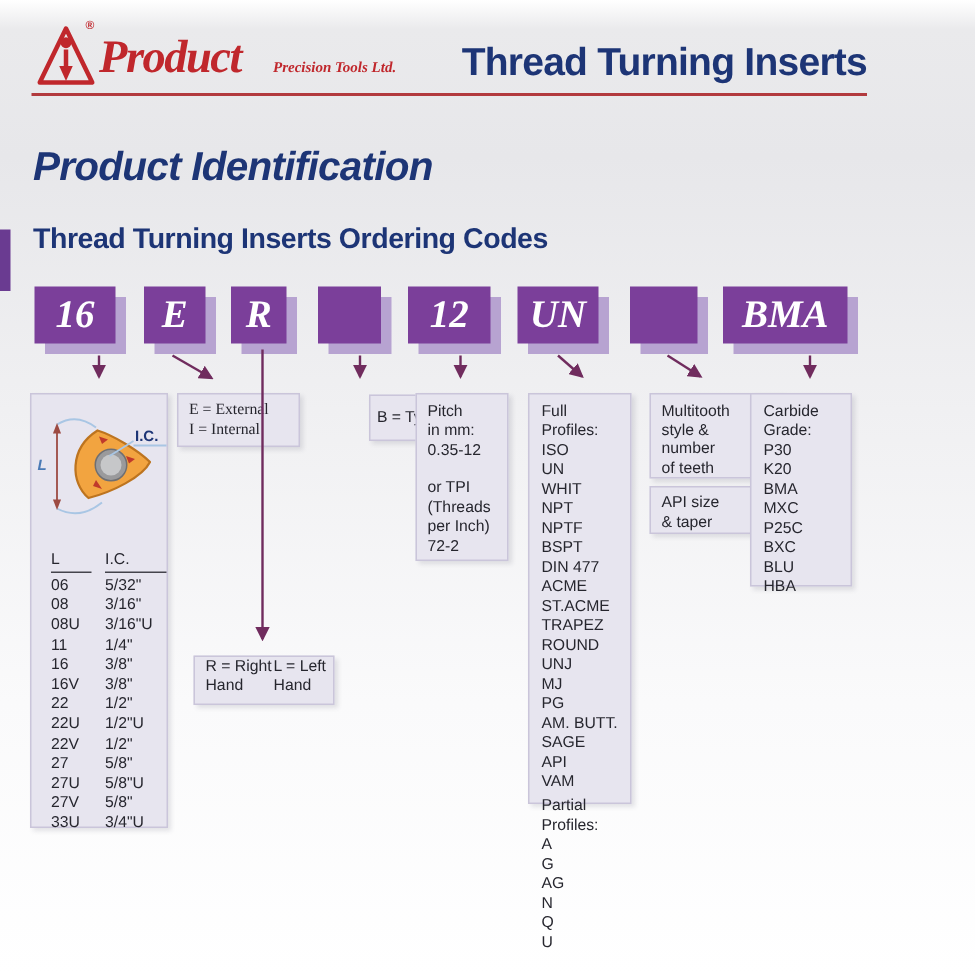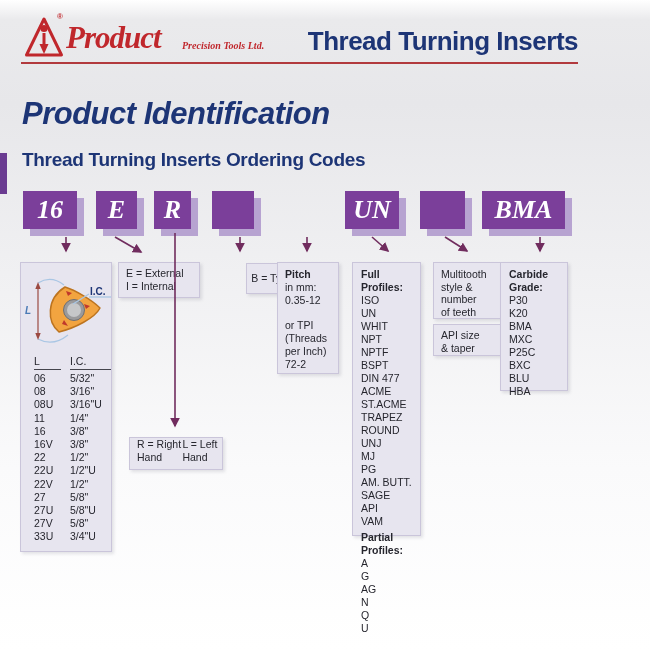--- a/index.html
+++ b/index.html
@@ -11,39 +11,39 @@
   
   .emblem{position:absolute;left:24px;top:14px;width:40px;height:46px;}
   .reg{position:absolute;left:57px;top:12px;font-size:8px;color:var(--brand-red,#c0272c);font-weight:bold;}
   .brand{position:absolute;left:66px;top:20px;font-family:"Liberation Serif",serif;font-style:italic;font-weight:bold;
          font-size:31px;color:var(--brand-red,#c0272c);letter-spacing:-1px;}
   .brand-suffix{position:absolute;left:182px;top:40px;font-family:"Liberation Serif",serif;font-style:italic;font-weight:bold;
          font-size:10px;color:var(--brand-red,#c0272c);}
   .page-title{position:absolute;right:72px;top:26px;font-size:26px;font-weight:bold;color:var(--navy,#1d3576);letter-spacing:-0.5px;}
   .hdr-rule{position:absolute;left:21px;top:62px;width:557px;height:2px;background:var(--rule-red,#b23a3e);}
   
-  .main-heading{position:absolute;left:22px;top:96px;font-size:31px;font-weight:bold;font-style:italic;
+  .main-heading{position:absolute;left:22px;top:96px;font-size:27px;font-weight:bold;font-style:italic;
       color:var(--navy,#1d3576);letter-spacing:-0.5px;}
   .sub-heading{position:absolute;left:22px;top:149px;font-size:19px;font-weight:bold;color:var(--navy,#1d3576);letter-spacing:-0.3px;}
   .accent-bar{position:absolute;left:0;top:153px;width:7px;height:41px;background:var(--bar-purple,#6a3b91);}
   
   .code-box{position:absolute;top:191px;height:38px;background:var(--accent-purple,#7b3f9a);
       box-shadow:7px 7px 0 var(--shadow-purple,#b7a3d1);display:flex;align-items:center;justify-content:center;z-index:3;}
   .code-box span{font-family:"Liberation Serif",serif;font-style:italic;font-weight:bold;font-size:26px;color:#ffffff;}
   
   .overlay{position:absolute;left:0;top:0;width:650px;height:650px;z-index:6;pointer-events:none;}
   .arrow{stroke:var(--arrow,#702c5e);stroke-width:1.6;fill:none;}
   .arrhead{fill:var(--arrow,#702c5e);}
   
   .xbox{position:absolute;background:var(--box-bg,#e7e5ef);border:1px solid var(--box-border,#cac5da);
       box-shadow:2px 2px 3px rgba(70,70,90,.14);font-size:10.5px;line-height:13px;color:var(--text,#26262e);z-index:2;box-sizing:border-box;}
-  .b{font-weight:bold;}
+  .b{font-weight:normal;}
   .pre{white-space:pre-line;}
   .box-insert{left:20px;top:262px;width:92px;height:290px;}
-  .box-direction{left:118px;top:262px;width:82px;height:36px;padding:4px 0 0 7px;}
+  .box-direction{left:118px;top:262px;width:82px;height:36px;padding:4px 0 0 7px;font-family:Liberation Serif, serif;}
   .box-typeb{left:206px;top:263px;width:62px;height:31px;display:flex;align-items:center;justify-content:center;margin-left:40px;}
   .box-pitch{left:277px;top:262px;width:62px;height:112px;padding:5px 0 0 7px;}
   .box-profiles{left:352px;top:262px;width:69px;height:274px;padding:5px 0 0 8px;}
   .box-multitooth{left:433px;top:262px;width:89px;height:57px;padding:5px 0 0 7px;line-height:12.5px;}
   .box-api{left:433px;top:324px;width:69px;height:32px;padding:4px 0 0 7px;}
   .box-carbide{left:500px;top:262px;width:68px;height:129px;padding:5px 0 0 8px;}
   .box-hand{left:129px;top:437px;width:94px;height:33px;display:flex;flex-direction:row;justify-content:center;padding-left:7px;}
   .gap-top{margin-top:12px;}
   .mt2{margin-top:3px;}
   
@@ -51,21 +51,21 @@
   .ic-label{position:absolute;left:69px;top:22px;font-size:10px;font-weight:bold;color:var(--navy,#1d3576);}
   .l-label{position:absolute;left:4px;top:41px;font-size:10px;font-weight:bold;font-style:italic;color:#4a7ab5;}
   .bluecurve{stroke:#a9c6e4;stroke-width:1.3;fill:none;}
   .dimline{stroke:#9c4a42;stroke-width:1.2;fill:none;}
   .dimhead{fill:#9c4a42;}
   .body-insert{fill:#f2a440;stroke:#bd741f;stroke-width:1.5;stroke-linejoin:round;}
   .tipmark{fill:#c0392b;}
   .holering{fill:#9a9a9c;stroke:#6f6f72;stroke-width:1;}
   .holein{fill:#c6c7c9;}
   
-  .t-head{margin:4px 0 2px 13px;}
+  .t-head{margin:16px 0 2px 13px;}
   .t-head span{display:inline-block;border-bottom:1px solid #44444c;padding-bottom:1px;}
   .hc0{width:27px;margin-right:9px;}
   .hc1{width:41px;}
   .t-rows{margin-left:13px;}
   .t-row{line-height:13.2px;}
   .t-row .c0{display:inline-block;width:36px;}
   .t-row .c1{display:inline-block;}
 </style>
 </head>
 <body>
@@ -92,20 +92,23 @@
       <span>16</span>
     </div>
   <div class="code-box" style="left:96px;width:41px;">
       <span>E</span>
     </div>
   <div class="code-box" style="left:154px;width:37px;">
       <span>R</span>
     </div>
   <div class="code-box" style="left:212px;width:42px;">
       <span></span>
+    </div>
+  <div class="code-box" style="left:272px;width:55px;">
+      <span>12</span>
     </div>
   <div class="code-box" style="left:345px;width:54px;">
       <span>UN</span>
     </div>
   <div class="code-box" style="left:420px;width:45px;">
       <span></span>
     </div>
   <div class="code-box" style="left:482px;width:83px;">
       <span>BMA</span>
     </div>

